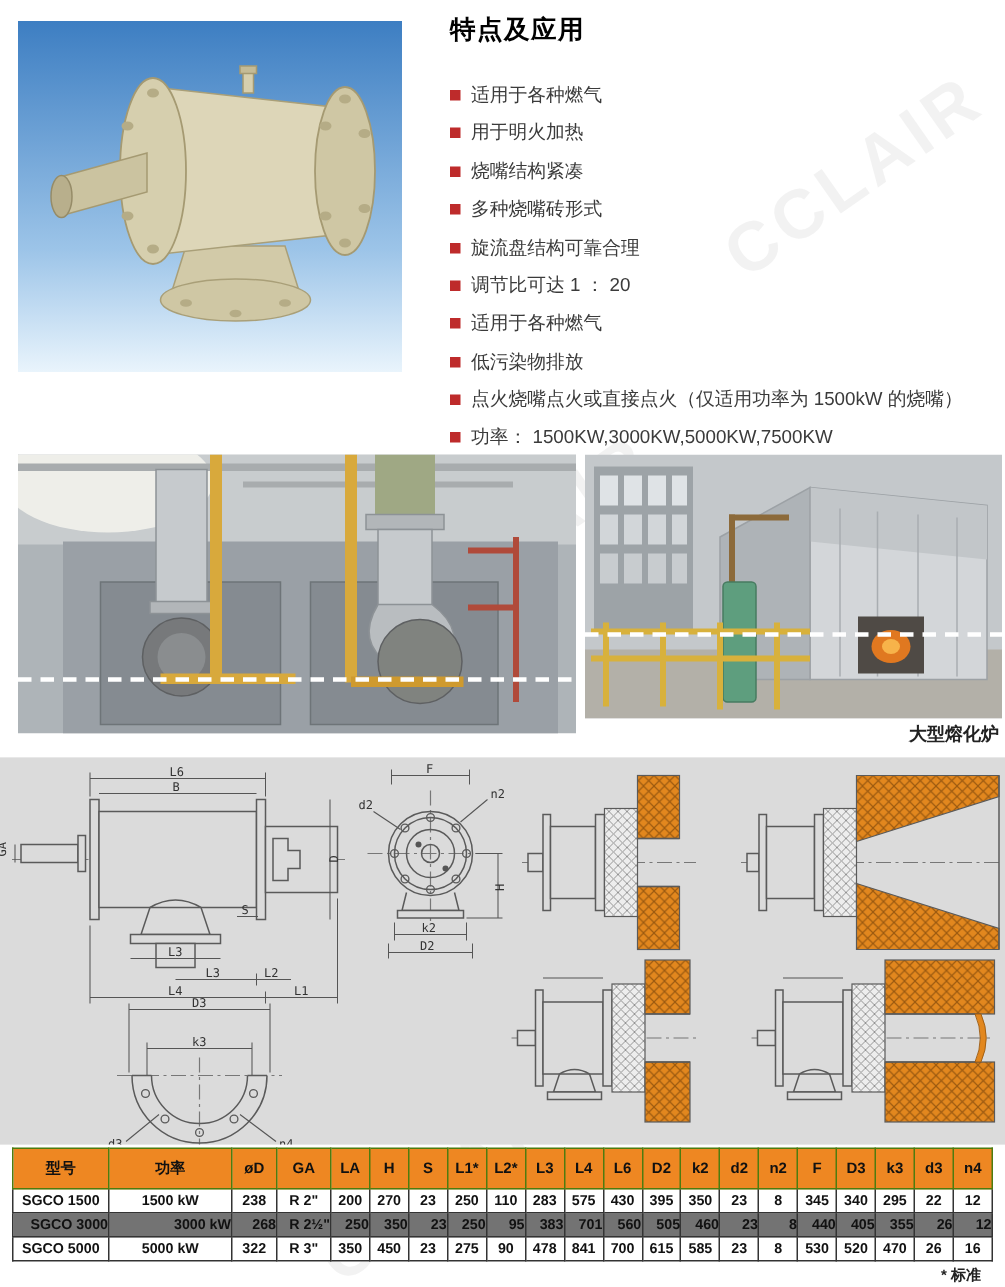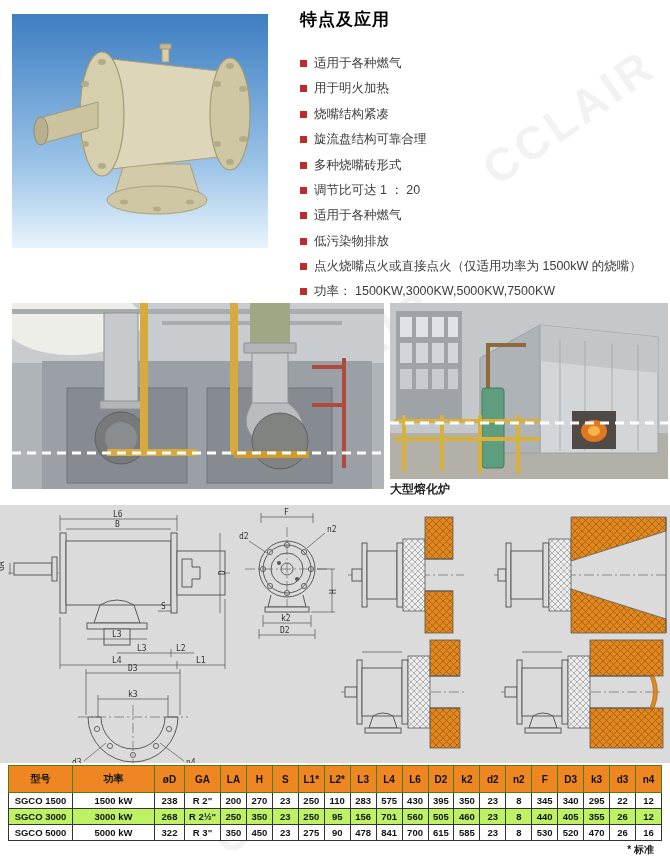--- a/index.html
+++ b/index.html
@@ -17,37 +17,37 @@
   .features{left:300px;top:8px;width:366px;}
   .features h1{
     margin:0 0 24px 0;font-size:17px;font-weight:bold;color:#000000;letter-spacing:1px;
   }
   .bullet{display:flex;align-items:flex-start;margin:0 0 8.5px 0;white-space:nowrap;}
   .sq{flex:0 0 auto;width:7px;height:7px;background:#BE2B2B;margin:5px 7px 0 0;}
   .btx{font-size:12.5px;color:#3b3b3b;line-height:1.35;}
   
   .photo{display:block;}
   .caption{
-    position:absolute;left:390px;top:481px;width:276px;
+    position:absolute;left:390px;top:481px;width:276px;text-align:right;
     font-size:12px;font-weight:bold;color:#222;
   }
   
   .panel{left:0;top:505px;width:670px;height:258px;background:#dbdbdb;}
   
   .spec-table{
     position:absolute;left:8px;top:765px;width:654px;border-collapse:collapse;table-layout:fixed;
     font-size:9.5px;font-weight:bold;color:#111;
   }
   .spec-table th{
     background:#EE8722;border:1px solid #4d7c0f;padding:6px 0;text-align:center;font-size:10px;
   }
   .spec-table td{
     border:1px solid #333;padding:1px 0;text-align:center;background:#fff;height:13px;
   }
-  .spec-table tr.alt td{background:#bef264;}
+  .spec-table tr.alt td{background:#737373;text-align:right;}
   .spec-table td.custom{text-align:left;padding-left:5px;}
   .footnote{
     position:absolute;right:16px;top:843px;font-size:10px;font-weight:bold;color:#222;margin-left:36px;
   }
   
   .ln{stroke:#5a5a5a;stroke-width:1;fill:none;}
   .lnf{stroke:#5a5a5a;stroke-width:1;fill:#dbdbdb;}
   .cl{stroke:#777;stroke-width:0.8;fill:none;stroke-dasharray:10 3 2 3;}
   .dim{stroke:#555;stroke-width:0.7;fill:none;}
   .dimt{font-size:8px;fill:#333;font-family:"DejaVu Sans Mono",monospace;}
@@ -113,25 +113,25 @@
       <div class="bullet">
         <span class="sq"></span>
         <span class="btx">用于明火加热</span>
       </div>
       <div class="bullet">
         <span class="sq"></span>
         <span class="btx">烧嘴结构紧凑</span>
       </div>
       <div class="bullet">
         <span class="sq"></span>
+        <span class="btx">多种烧嘴砖形式</span>
+      </div>
+      <div class="bullet">
+        <span class="sq"></span>
         <span class="btx">旋流盘结构可靠合理</span>
-      </div>
-      <div class="bullet">
-        <span class="sq"></span>
-        <span class="btx">多种烧嘴砖形式</span>
       </div>
       <div class="bullet">
         <span class="sq"></span>
         <span class="btx">调节比可达 1 ： 20</span>
       </div>
       <div class="bullet">
         <span class="sq"></span>
         <span class="btx">适用于各种燃气</span>
       </div>
       <div class="bullet">
@@ -504,21 +504,21 @@
       <tr class="alt">
         <td>SGCO 3000</td>
         <td>3000 kW</td>
         <td>268</td>
         <td>R 2½"</td>
         <td>250</td>
         <td>350</td>
         <td>23</td>
         <td>250</td>
         <td>95</td>
-        <td>156</td>
+        <td>383</td>
         <td>701</td>
         <td>560</td>
         <td>505</td>
         <td>460</td>
         <td>23</td>
         <td>8</td>
         <td>440</td>
         <td>405</td>
         <td>355</td>
         <td>26</td>

